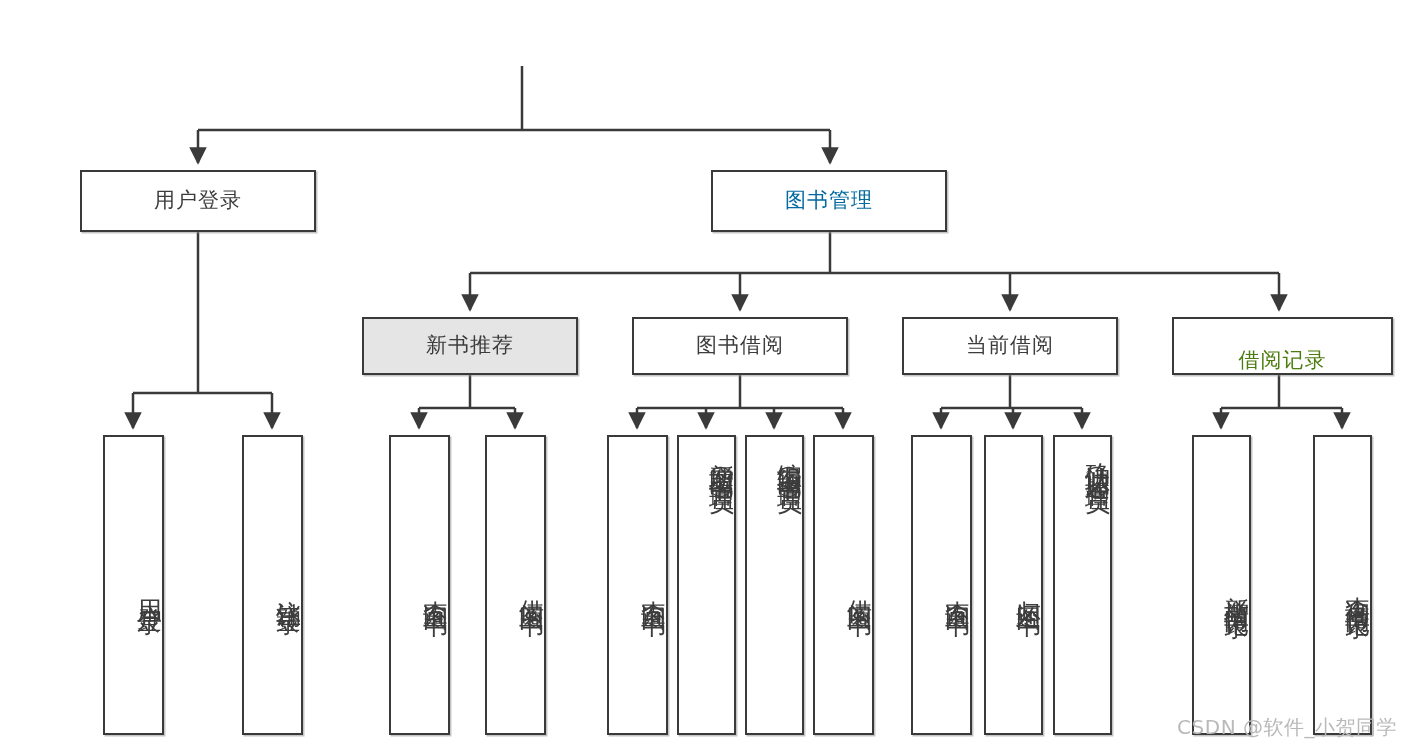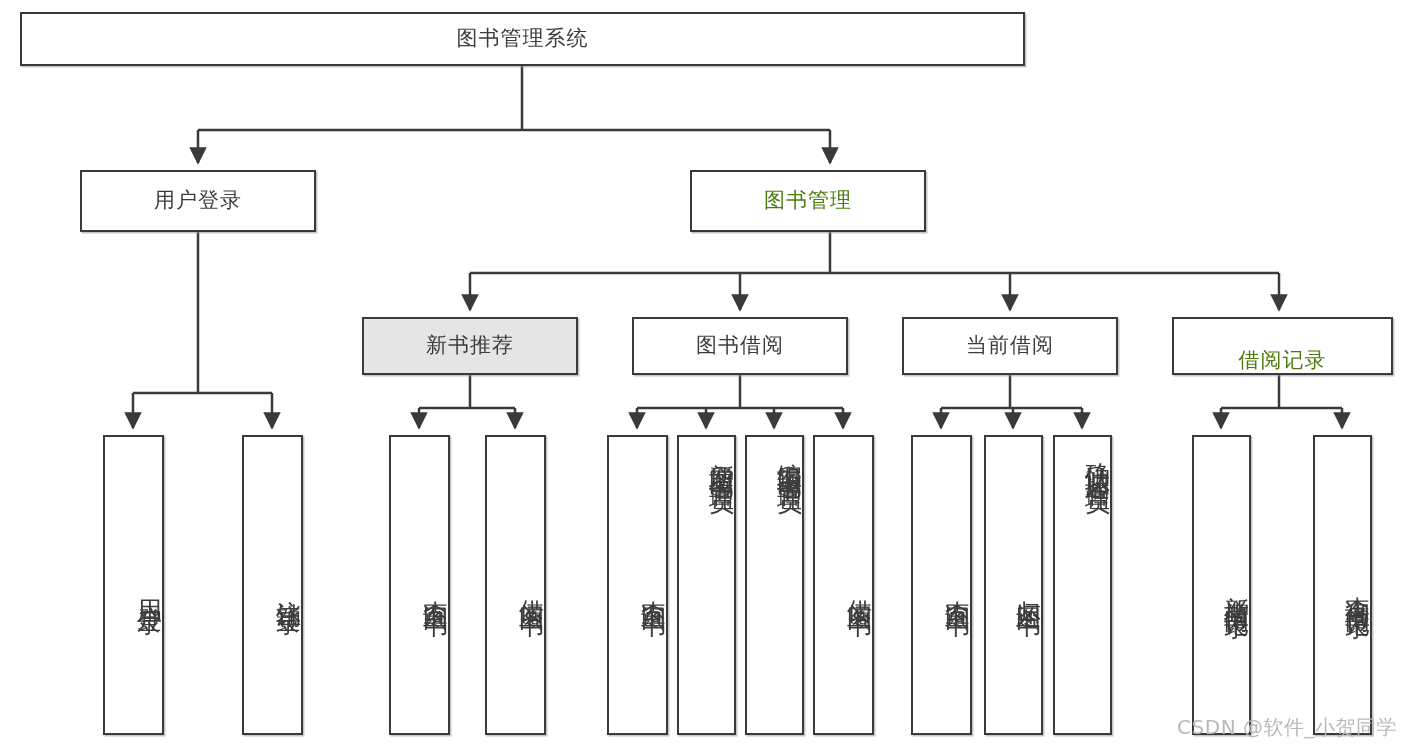--- a/index.html
+++ b/index.html
@@ -124,28 +124,25 @@
       <path d="M 1013 408 L 1013 428" marker-end="url(#arrow)"></path>
       <path d="M 1082 408 L 1082 428" marker-end="url(#arrow)"></path>
 
       <path d="M 1279 375 L 1279 408"></path>
       <path d="M 1221 408 L 1342 408"></path>
       <path d="M 1221 408 L 1221 428" marker-end="url(#arrow)"></path>
       <path d="M 1342 408 L 1342 428" marker-end="url(#arrow)"></path>
     </g>
   </svg>
 
-  <div class="node horizontal" style="left: 20px; top: 12px; width: 1005px; height: 54px; border-color: rgb(58, 58, 58); background: rgb(255, 255, 255); color: rgb(60, 60, 60);">
-    <span class="node-label">图书管理系统</span>
-  </div>
 
   <div class="node horizontal" style="left: 80px; top: 170px; width: 236px; height: 62px; border-color: rgb(58, 58, 58); background: rgb(255, 255, 255); color: rgb(60, 60, 60);">
     <span class="node-label">用户登录</span>
   </div>
-  <div class="node horizontal" style="left: 690px; top: 170px; width: 236px; height: 62px; border-color: rgb(58, 58, 58); background: rgb(255, 255, 255); color: #4d7c0f;">
+  <div class="node horizontal" style="left: 711px; top: 170px; width: 236px; height: 62px; border-color: rgb(58, 58, 58); background: rgb(255, 255, 255); color: #0369a1;">
     <span class="node-label">图书管理</span>
   </div>
 
   <div class="node horizontal" style="left: 362px; top: 317px; width: 216px; height: 58px; border-color: rgb(58, 58, 58); background: #e5e5e5; color: rgb(60, 60, 60);">
     <span class="node-label">新书推荐</span>
   </div>
   <div class="node horizontal" style="left: 902px; top: 317px; width: 216px; height: 58px; border-color: rgb(58, 58, 58); background: rgb(255, 255, 255); color: rgb(60, 60, 60);">
     <span class="node-label">当前借阅</span>
   </div>
   <div class="node horizontal" style="left: 632px; top: 317px; width: 216px; height: 58px; border-color: rgb(58, 58, 58); background: rgb(255, 255, 255); color: rgb(60, 60, 60);">

